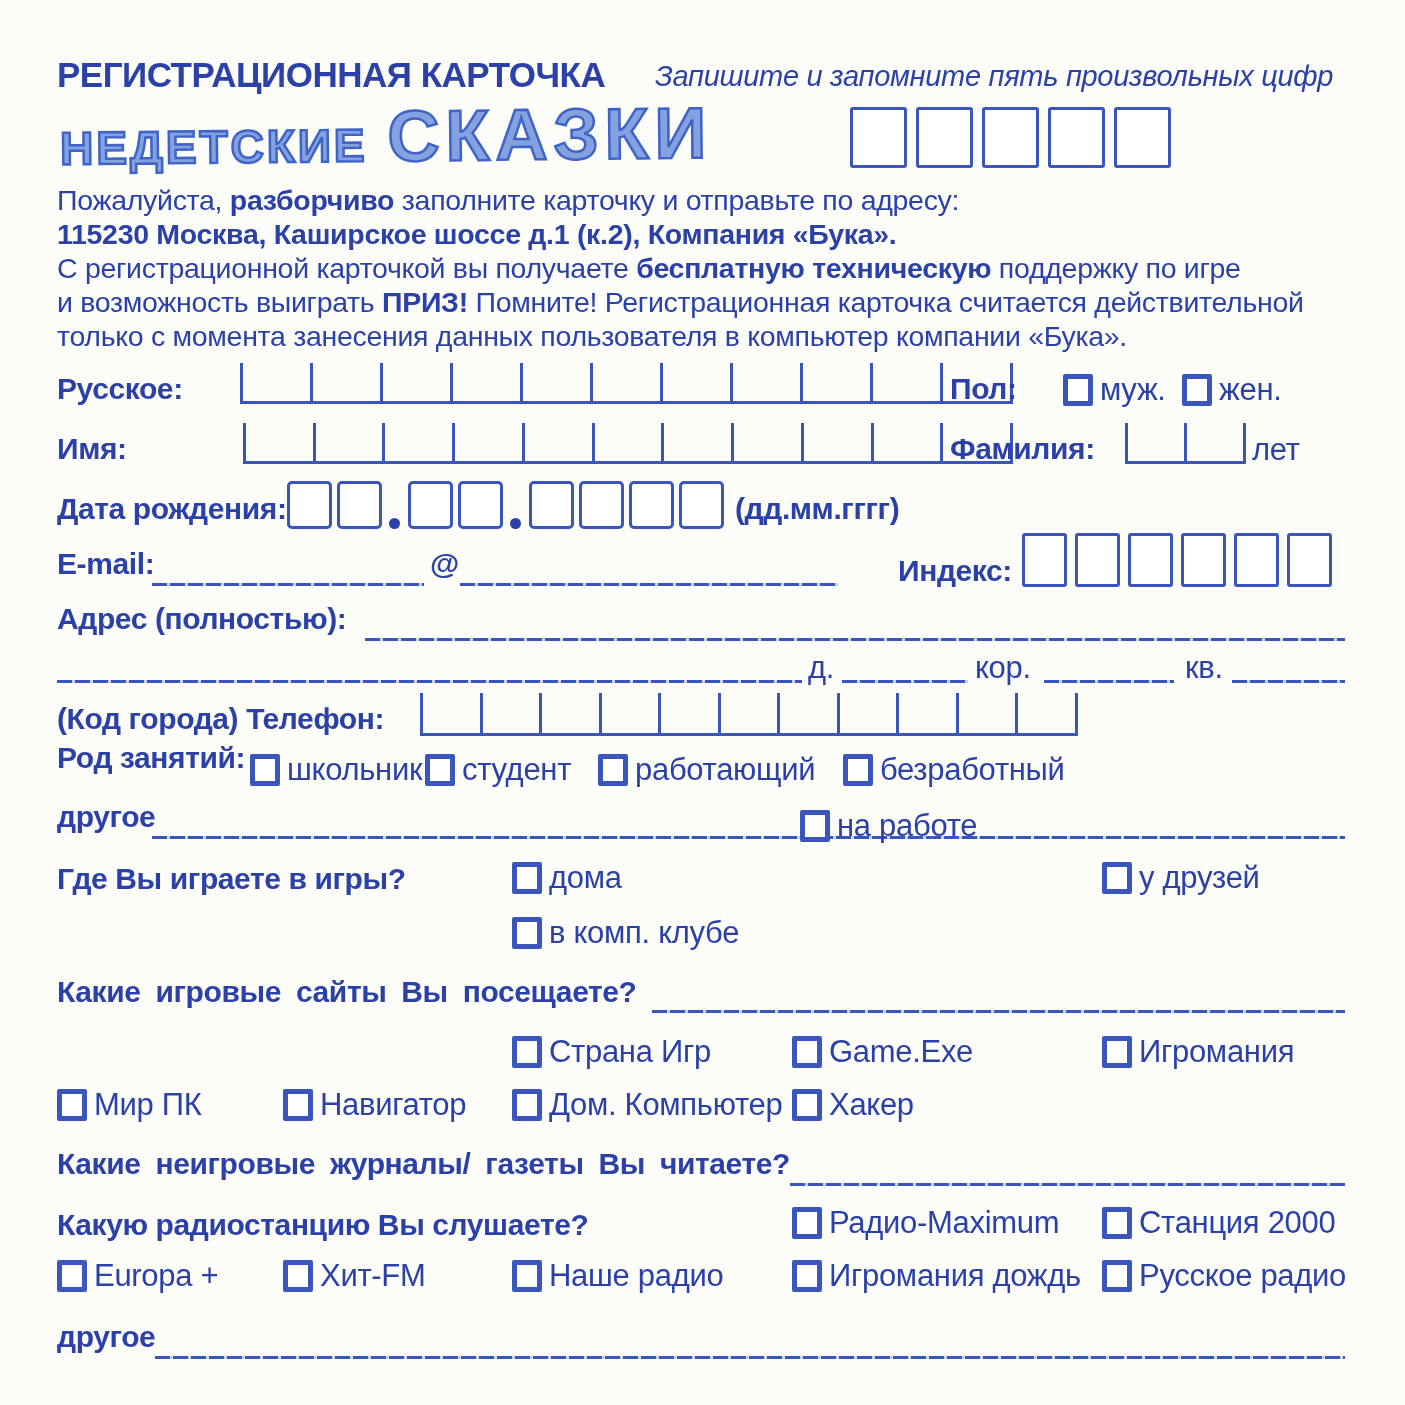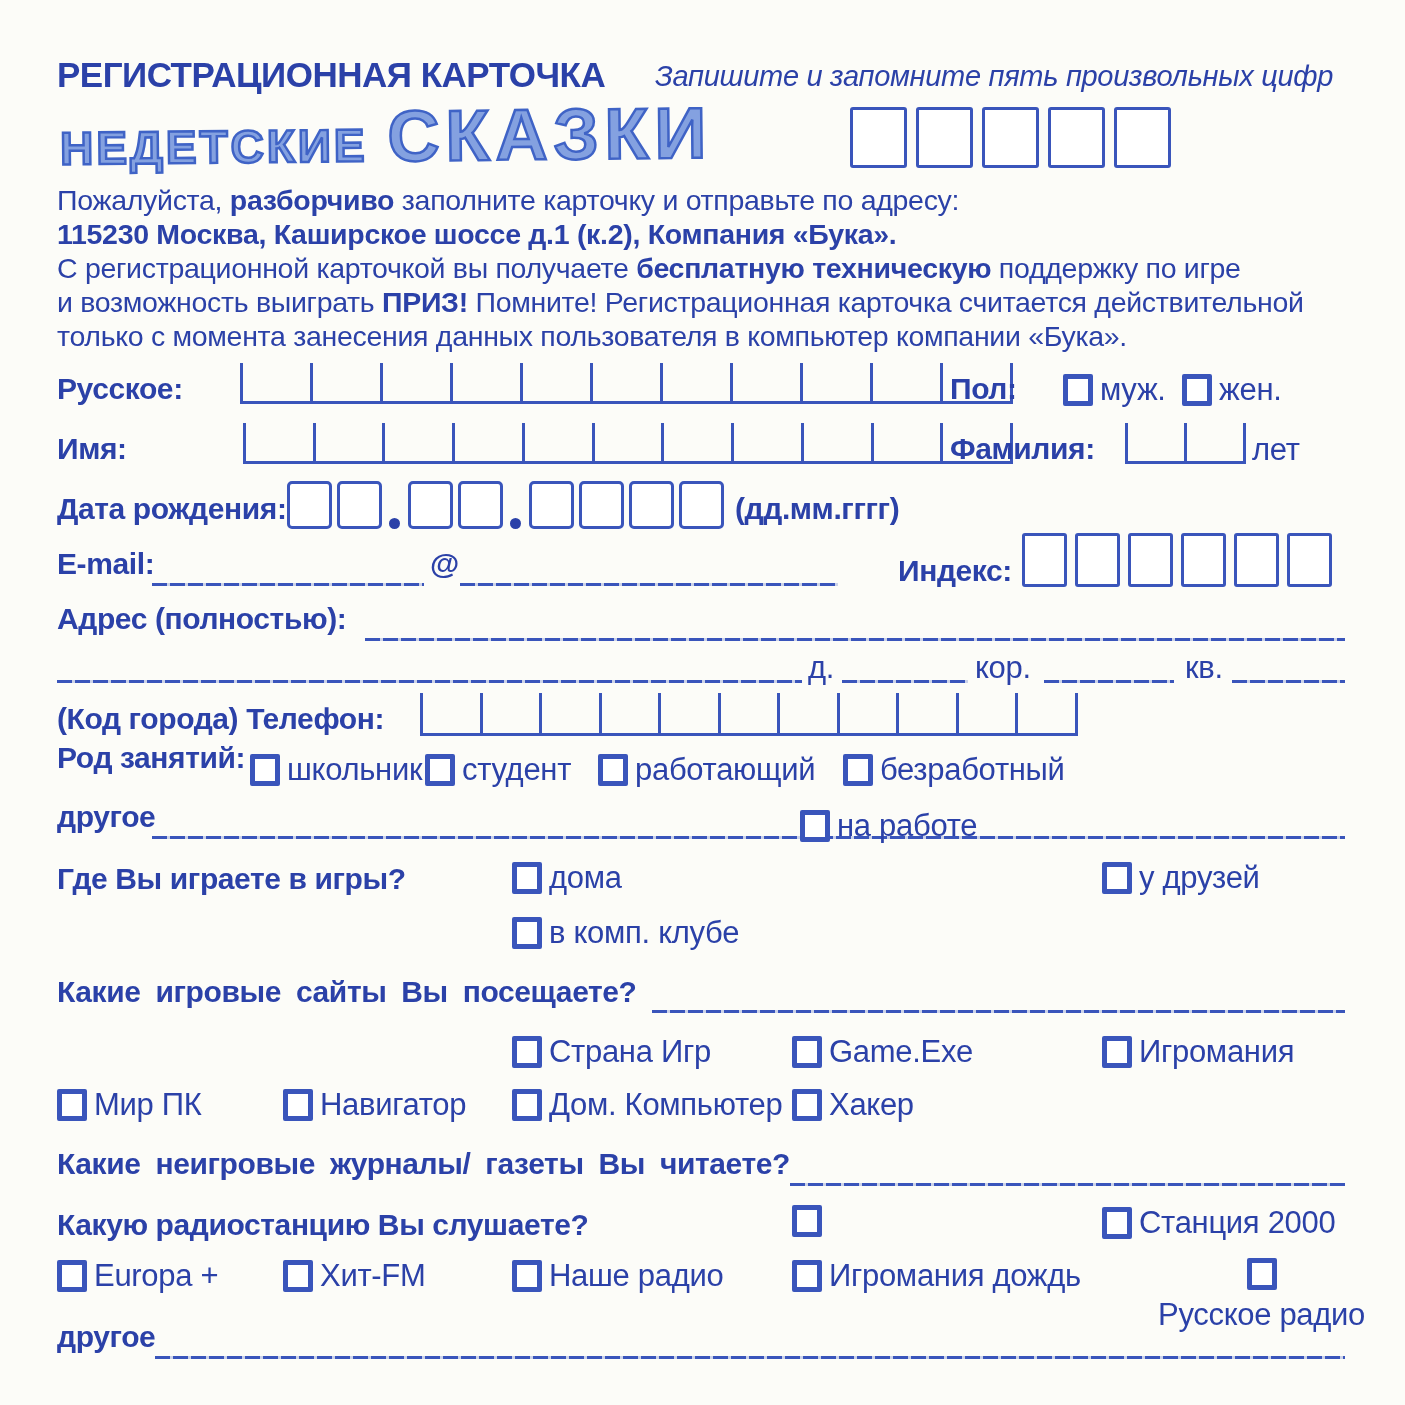--- a/index.html
+++ b/index.html
@@ -250,20 +250,21 @@
     <span class="cb"></span>
     <span class="txt">Хакер</span>
   </div>
 
   <div class="abs lbl wide-words" style="left:57px;top:1147px;">Какие неигровые журналы/ газеты Вы читаете?</div>
   <div class="abs wline" style="left:790px;top:1183px;width:555px;"></div>
 
   <div class="abs lbl" style="left:57px;top:1208px;">Какую радиостанцию Вы слушаете?</div>
   <div class="opt" style="left:792px;top:1205px;">
     <span class="cb"></span>
+    <span class="txt">Радио-Maximum</span>
   </div>
   <div class="opt" style="left:1102px;top:1205px;">
     <span class="cb"></span>
     <span class="txt">Станция 2000</span>
   </div>
   <div class="opt" style="left:57px;top:1258px;">
     <span class="cb"></span>
     <span class="txt">Europa +</span>
   </div>
   <div class="opt" style="left:283px;top:1258px;">
@@ -271,21 +272,21 @@
     <span class="txt">Хит-FM</span>
   </div>
   <div class="opt" style="left:512px;top:1258px;">
     <span class="cb"></span>
     <span class="txt">Наше радио</span>
   </div>
   <div class="opt" style="left:792px;top:1258px;">
     <span class="cb"></span>
     <span class="txt">Игромания дождь</span>
   </div>
-  <div class="opt" style="left:1158px;top:1258px;flex-direction:column;">
+  <div class="opt" style="left:1102px;top:1258px;">
     <span class="cb"></span>
     <span class="txt">Русское радио</span>
   </div>
 
   <div class="abs lbl" style="left:57px;top:1320px;">другое</div>
   <div class="abs wline" style="left:155px;top:1356px;width:1190px;"></div>
 
 </div>
 
 </body></html>

